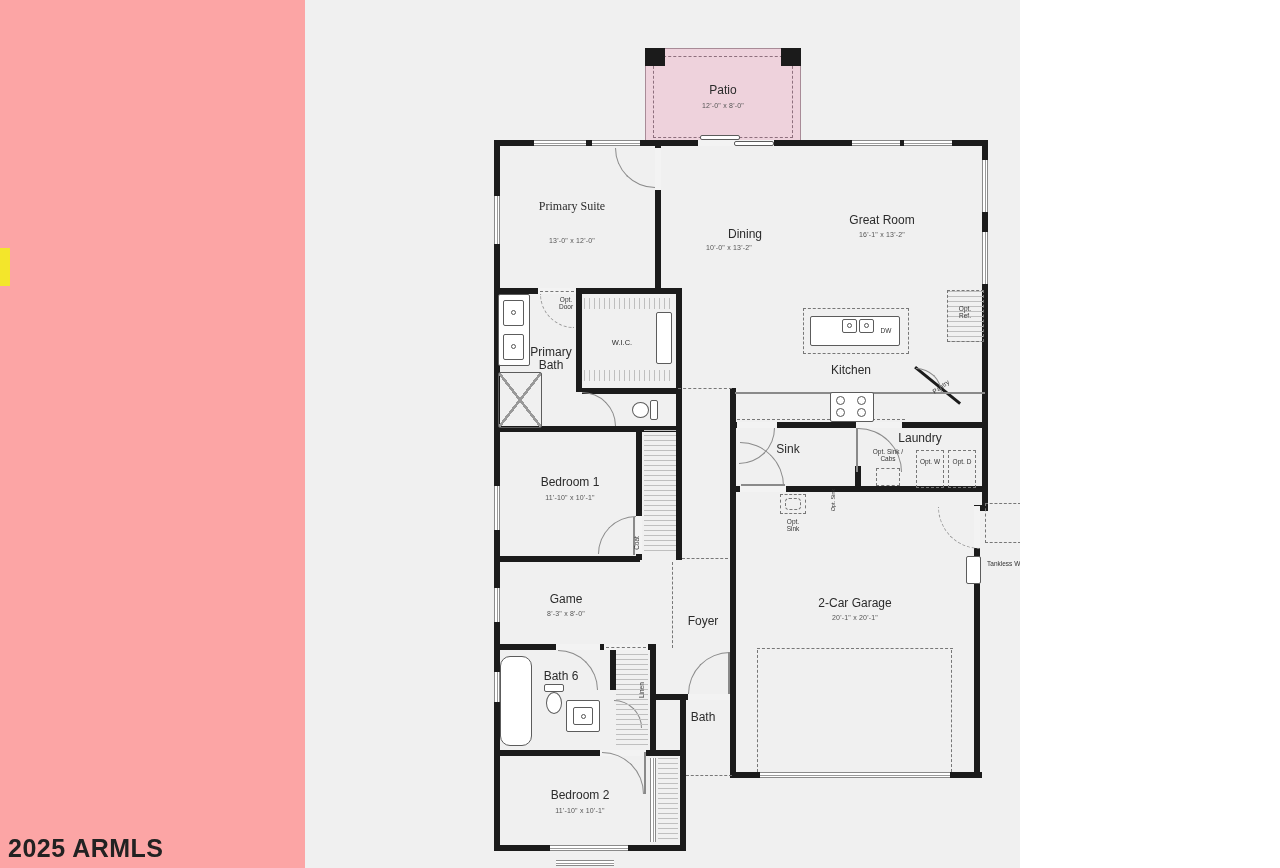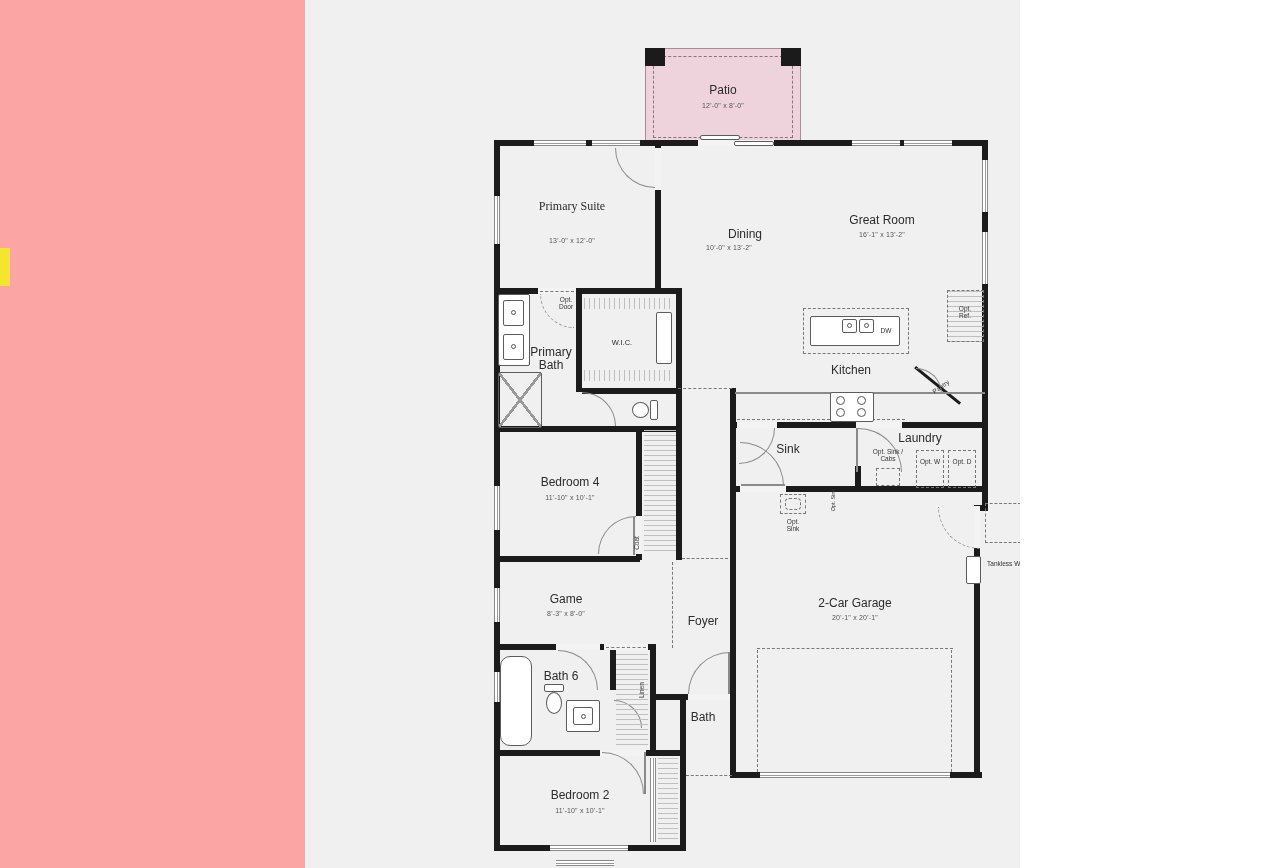--- a/index.html
+++ b/index.html
@@ -203,21 +203,21 @@
 
     <div class="lbl" style="left:882px;top:214px;">Great Room</div>
     <div class="lbl dim" style="left:882px;top:231px;">16'-1" x 13'-2"</div>
 
     <div class="lbl" style="left:851px;top:364px;">Kitchen</div>
 
     <div class="lbl wrap" style="left:551px;top:346px;width:58px;">Primary Bath</div>
 
     <div class="lbl" style="left:622px;top:339px;font-size:7.5px;">W.I.C.</div>
 
-    <div class="lbl" style="left:570px;top:476px;">Bedroom 4</div>
+    <div class="lbl" style="left:570px;top:476px;">Bedroom 1</div>
     <div class="lbl dim" style="left:570px;top:494px;">11'-10" x 10'-1"</div>
 
     <div class="lbl" style="left:566px;top:593px;">Game</div>
     <div class="lbl dim" style="left:566px;top:610px;">8'-3" x 8'-0"</div>
 
     <div class="lbl" style="left:703px;top:615px;">Foyer</div>
     <div class="lbl" style="left:788px;top:443px;">Sink</div>
     <div class="lbl" style="left:920px;top:432px;">Laundry</div>
 
     <div class="lbl" style="left:855px;top:597px;">2-Car Garage</div>
@@ -245,13 +245,14 @@
 
     <i class="fx" style="left:500px;top:656px;width:32px;height:90px;border-radius:10px;"></i>
     <i class="fx" style="left:544px;top:684px;width:20px;height:8px;border-width:1px;"></i>
     <i class="fx" style="left:546px;top:692px;width:16px;height:22px;border-radius:50%;border-width:1px;"></i>
     <i class="fx" style="left:566px;top:700px;width:34px;height:32px;"></i>
     <i class="fx" style="left:573px;top:707px;width:20px;height:18px;border-width:1px;"></i>
     <i class="ring" style="left:581px;top:714px;width:5px;height:5px;"></i>
 
   </div>
 
+  <div id="watermark">2025 ARMLS</div>
 </div>
 
 </body></html>

